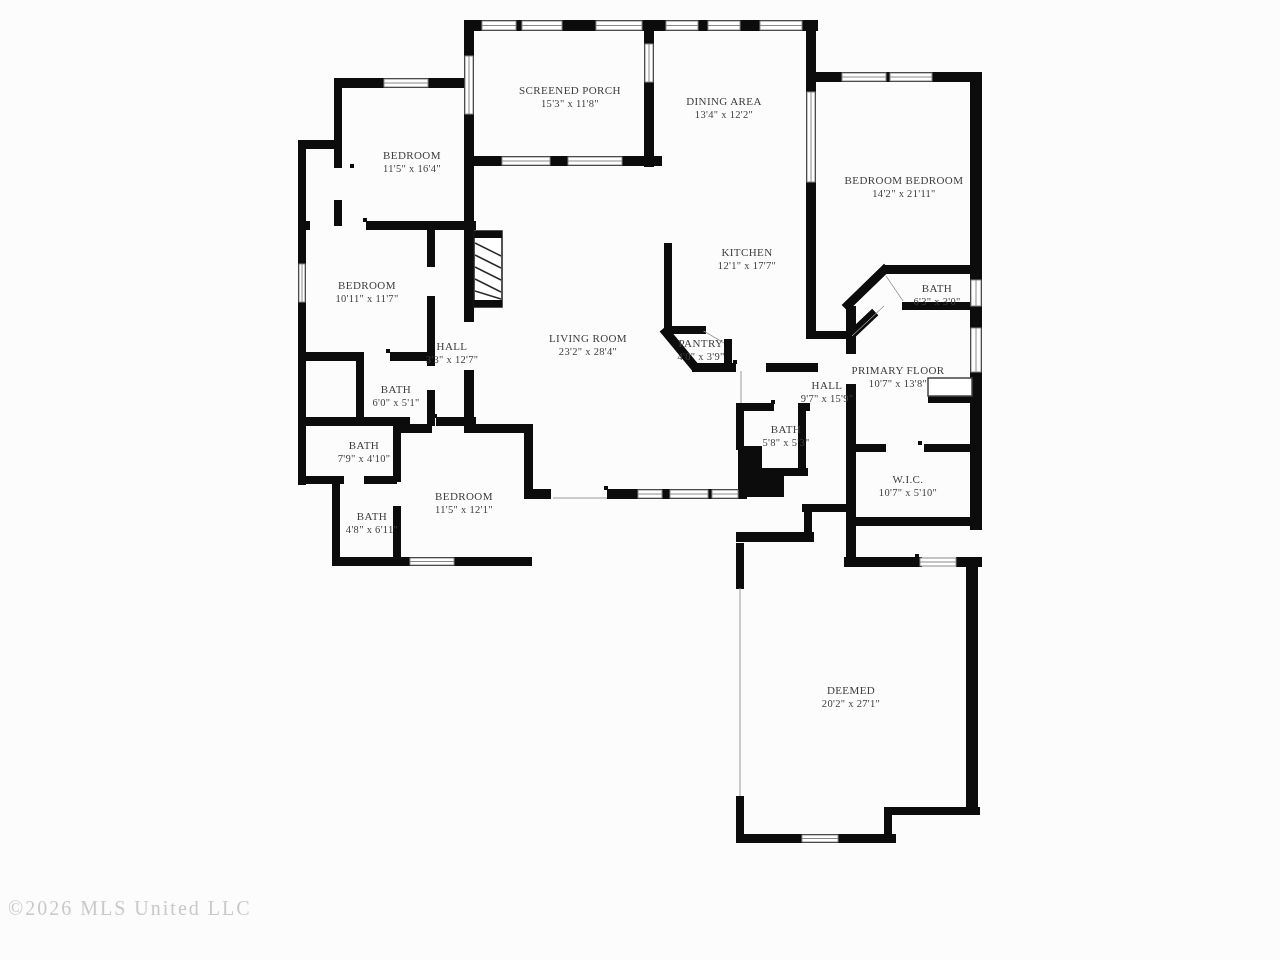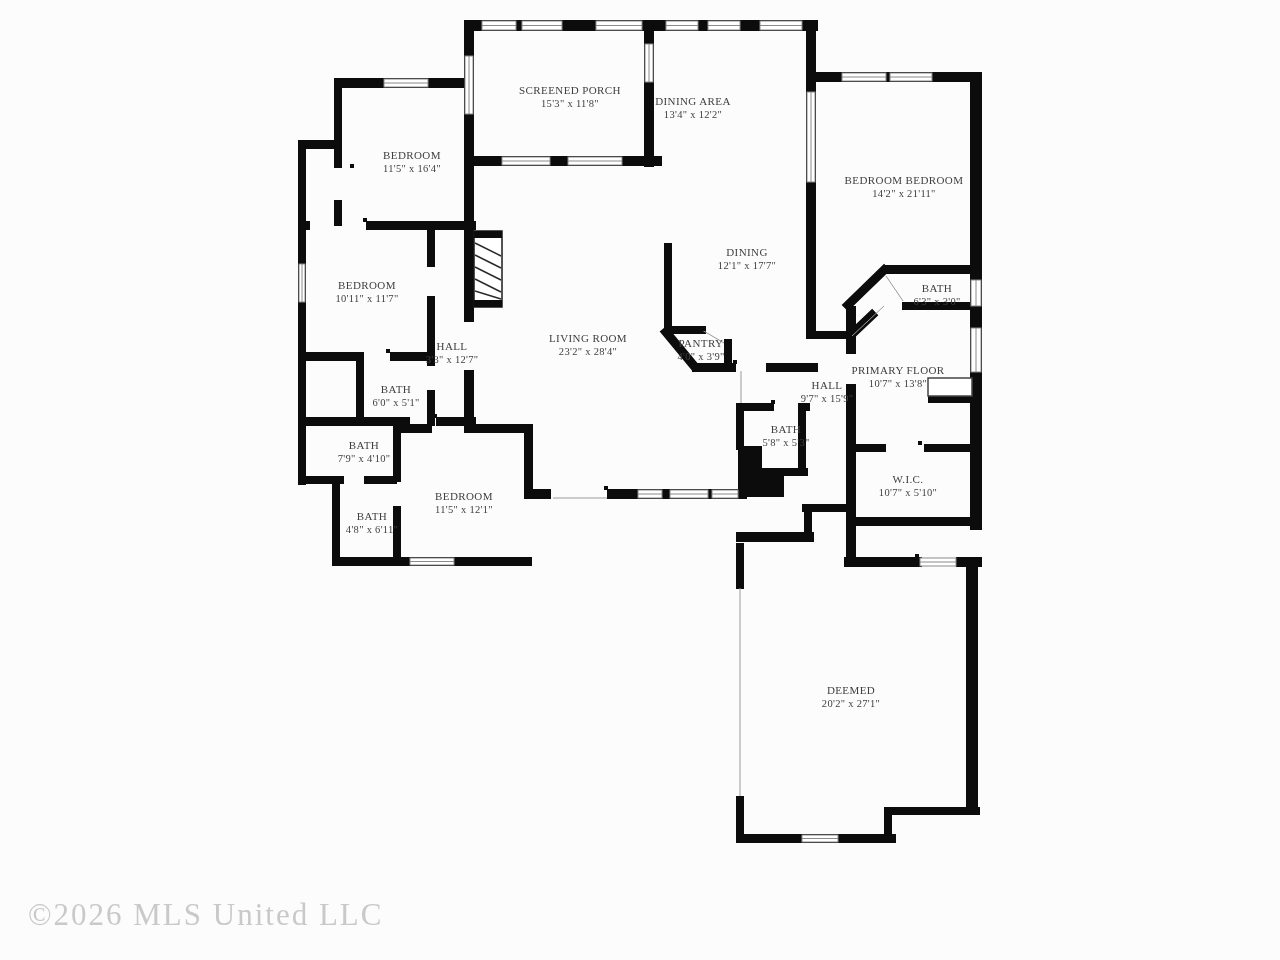--- a/index.html
+++ b/index.html
@@ -7,22 +7,22 @@
   }
   html,body{margin:0;padding:0;background:#e8e8e8;}
   #page{position:relative;width:1280px;height:960px;background:var(--bg);overflow:hidden;
         border-right:1px solid #d2d2d2;border-bottom:3px solid #0c4a6e;
         font-family:Liberation Serif, serif;}
   #plan-svg{position:absolute;left:0;top:0;}
   .room-label{position:absolute;transform:translate(-50%,-50%);text-align:center;
               color:var(--label);white-space:nowrap;pointer-events:none;}
   .rn{display:block;font-size:11px;line-height:14px;letter-spacing:.4px;}
   .rd{display:block;font-size:10.5px;line-height:13px;letter-spacing:.3px;}
-  #watermark{position:absolute;left:8px;top:897px;font-size:31px;letter-spacing:2px;
-             color:var(--watermark);font-weight:400;margin-left:20px;}
+  #watermark{position:absolute;left:8px;top:897px;font-size:20px;letter-spacing:2px;
+             color:var(--watermark);font-weight:400;}
   #footer-note{position:absolute;left:0;top:921px;width:100%;text-align:center;
                font-size:11px;letter-spacing:.45px;color:var(--footer);}
 </style>
 </head>
 <body>
 
 <div id="page">
 
   <svg id="plan-svg" width="1280" height="960" viewBox="0 0 1280 960">
 
@@ -196,34 +196,34 @@
 
     <g>
       <rect x="928" y="378" width="44" height="18" style="fill:#ffffff;stroke:#444444;stroke-width:1.5"></rect>
     </g>
   </svg>
 
   <div class="room-label" style="left:570px;top:96px">
       <span class="rn">SCREENED PORCH</span>
       <span class="rd">15'3" x 11'8"</span>
     </div>
-  <div class="room-label" style="left:693px;top:107px">
+  <div class="room-label" style="left:724px;top:107px">
       <span class="rn">DINING AREA</span>
       <span class="rd">13'4" x 12'2"</span>
     </div>
   <div class="room-label" style="left:412px;top:161px">
       <span class="rn">BEDROOM</span>
       <span class="rd">11'5" x 16'4"</span>
     </div>
   <div class="room-label" style="left:904px;top:186px">
       <span class="rn">BEDROOM BEDROOM</span>
       <span class="rd">14'2" x 21'11"</span>
     </div>
   <div class="room-label" style="left:747px;top:258px">
-      <span class="rn">DINING</span>
+      <span class="rn">KITCHEN</span>
       <span class="rd">12'1" x 17'7"</span>
     </div>
   <div class="room-label" style="left:367px;top:291px">
       <span class="rn">BEDROOM</span>
       <span class="rd">10'11" x 11'7"</span>
     </div>
   <div class="room-label" style="left:937px;top:294px">
       <span class="rn">BATH</span>
       <span class="rd">6'3" x 3'0"</span>
     </div>

